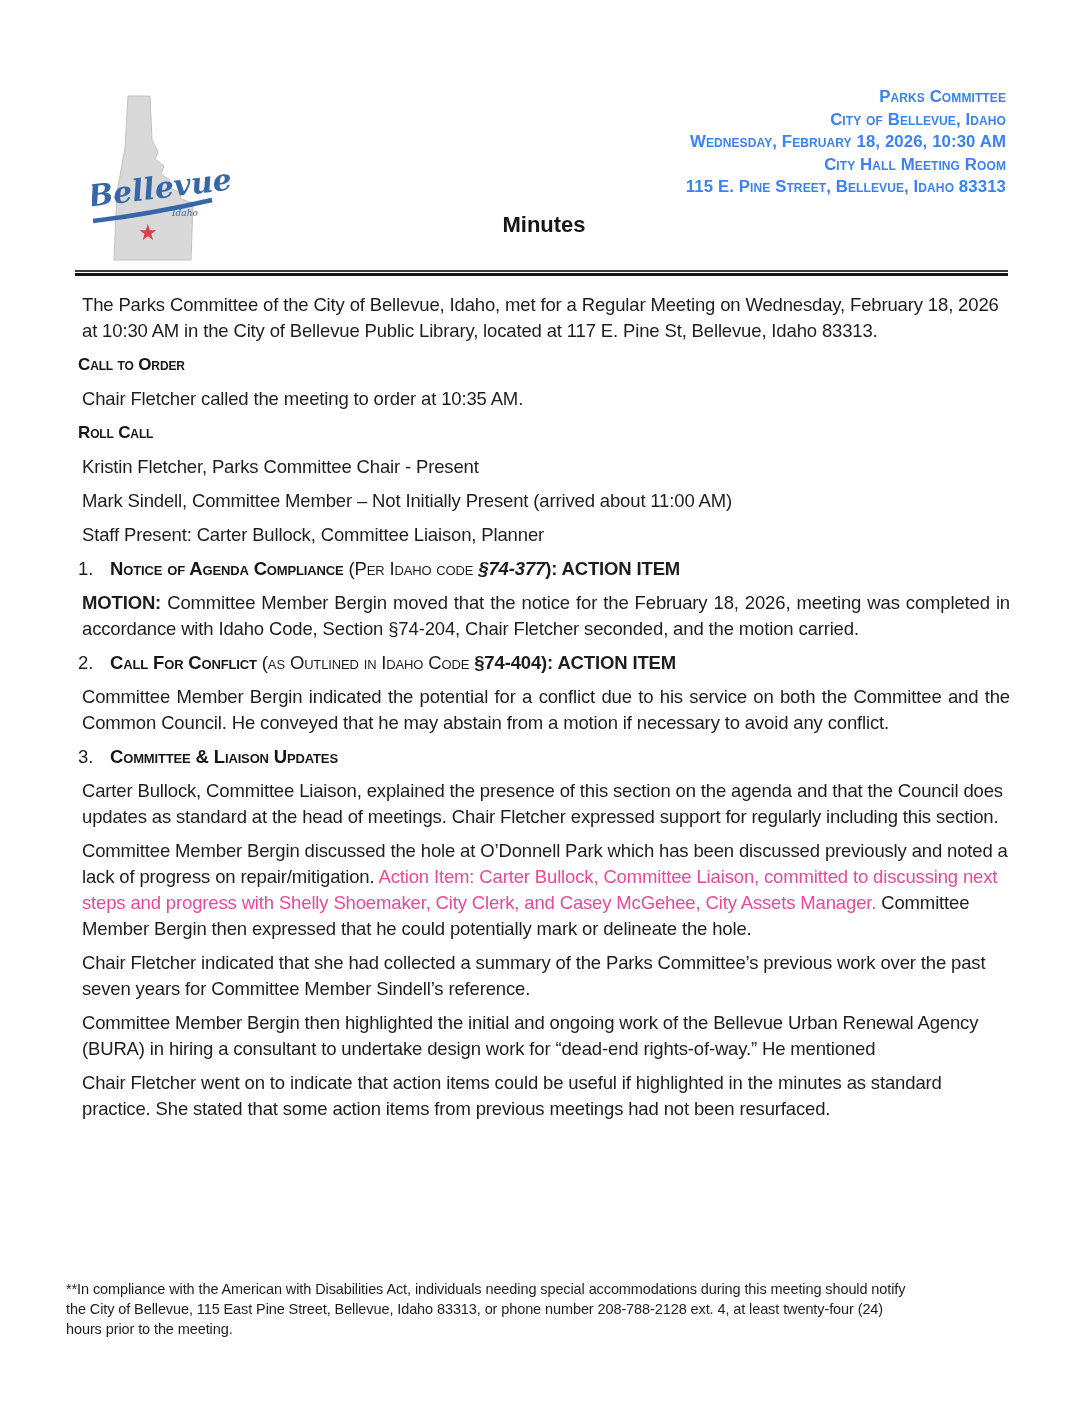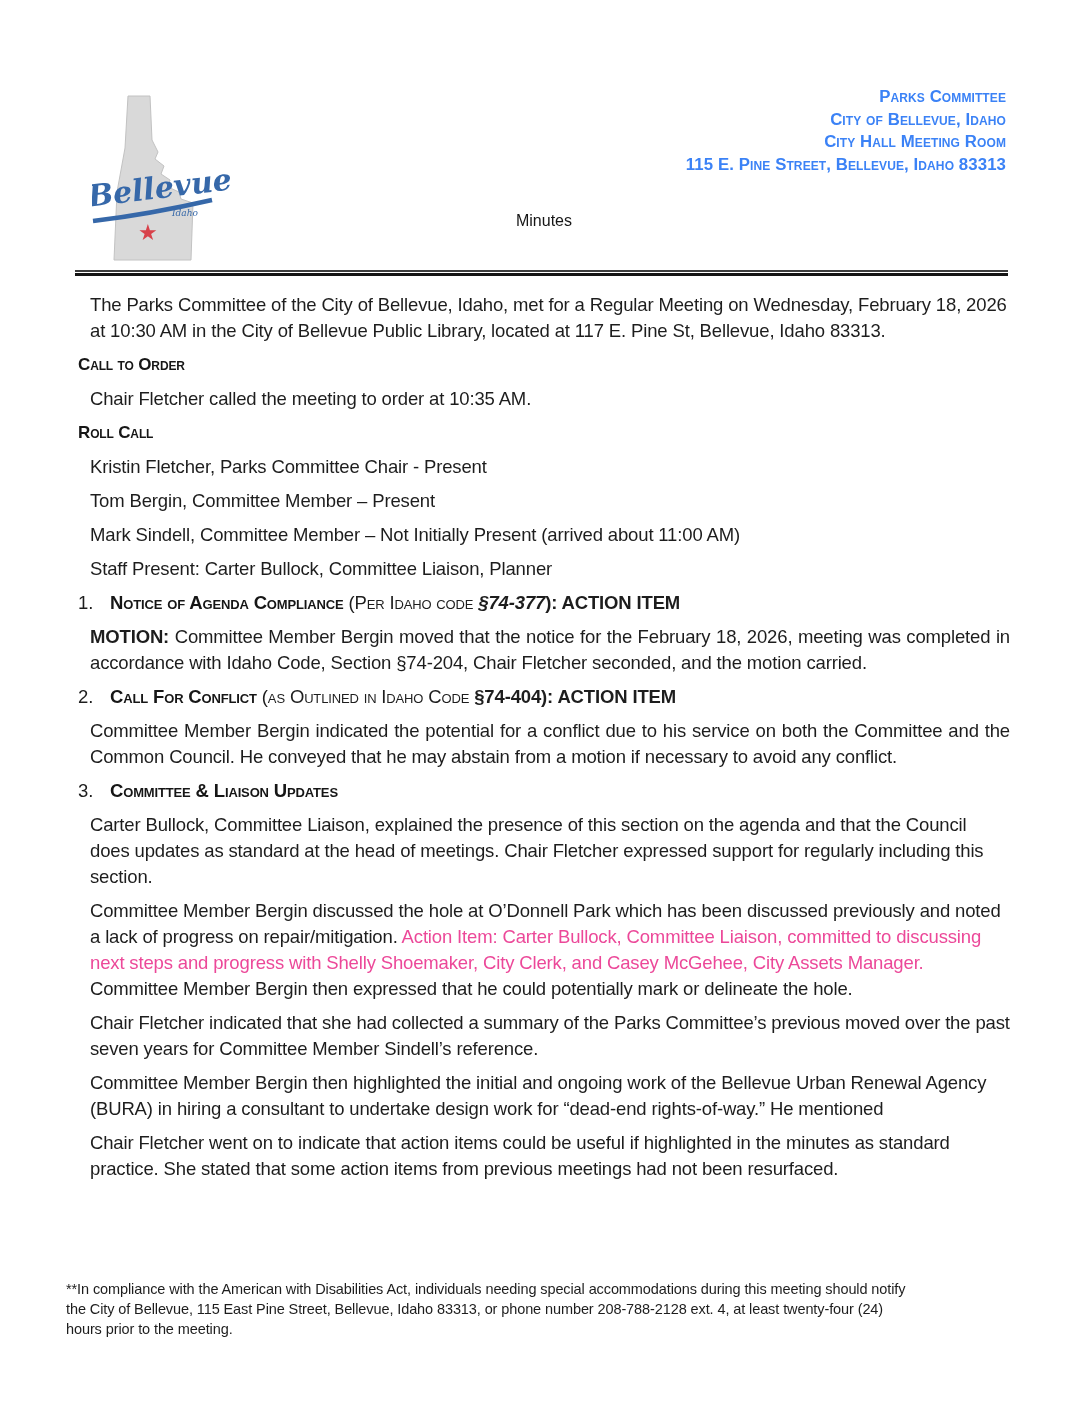--- a/index.html
+++ b/index.html
@@ -25,37 +25,37 @@
     font-size:16.8px;
     line-height:22.6px;
     letter-spacing:0.1px;
     color:#3b82f6;
   }
 
   
   .doc-title {
     position:absolute; top:212px; left:0; width:100%;
     text-align:center;
-    font-size:16px; font-weight:normal; margin:0; color:#161616;
+    font-size:22px; font-weight:bold; margin:0; color:#161616;
   }
 
   
   .rule {
     position:absolute; top:270px; left:75px; width:933px;
     height:1px; background:#ffffff;
     border-top:2px solid #3c3c3c;
     border-bottom:3px solid #141414;
   }
 
   
   .content {
     position:absolute; left:78px; top:292px; width:932px;
     font-size:18.5px; line-height:26px; letter-spacing:-0.15px;
   }
-  .content p { margin:0 0 8px 12px; }
+  .content p { margin:0 0 8px 4px; }
   .indent { margin-left:60px; }
   .sc-head {
     font-weight:bold; font-variant:small-caps;
     font-size:17px; margin:0 0 8px 0; color:#161616;
   }
   .num-row { display:flex; margin:0 0 8px 0; }
   .num-row .num { width:32px; flex:none; }
   .nh { display:inline; font-size:inherit; font-weight:normal; margin:0; }
   .sc-b { font-weight:bold; font-variant:small-caps; color:#161616; }
   .sc-r { font-weight:normal; font-variant:small-caps; }
@@ -82,38 +82,38 @@
       <text x="-4" y="112" transform="rotate(-7 20 104)" font-family="'DejaVu Serif', serif" font-style="italic" font-weight="bold" font-size="30" fill="#3668a9">Bellevue</text>
       <path d="M1,129 C35,125 72,119 120,108" stroke="#3668a9" stroke-width="4.5" fill="none"></path>
       <text x="80" y="124" font-family="'DejaVu Serif', serif" font-style="italic" font-size="9" fill="#3668a9">Idaho</text>
       <text x="46" y="148" font-size="22" fill="#d8414a">★</text>
     </svg>
   </div>
 
   <div class="header-meta">
     <div>Parks Committee</div>
     <div>City of Bellevue, Idaho</div>
+    <div>Wednesday, February 18, 2026, 10:30 AM</div>
     <div>City Hall Meeting Room</div>
     <div>115 E. Pine Street, Bellevue, Idaho 83313</div>
   </div>
 
   <h1 class="doc-title">Minutes</h1>
 
   <div class="rule"></div>
 
   <div class="content">
 
     <p>The Parks Committee of the City of Bellevue, Idaho, met for a Regular Meeting on Wednesday, February 18, 2026 at 10:30 AM in the City of Bellevue Public Library, located at 117 E. Pine St, Bellevue, Idaho 83313.</p>
 
     <h2 class="sc-head">Call to Order</h2>
     <p class="indent">Chair Fletcher called the meeting to order at 10:35 AM.</p>
 
     <h2 class="sc-head">Roll Call</h2>
     <p class="indent">Kristin Fletcher, Parks Committee Chair - Present</p>
-    <p class="indent">Tom Bergin, Committee Member – Present</p>
     <p class="indent">Mark Sindell, Committee Member – Not Initially Present (arrived about 11:00 AM)</p>
     <p class="indent">Staff Present: Carter Bullock, Committee Liaison, Planner</p>
 
     <div class="num-row">
       <span class="num">1.</span>
       <h2 class="nh"><span class="sc-b">Notice of Agenda Compliance </span><span class="sc-r">(Per Idaho code </span><span class="b-i">§74-377</span><span class="b">): </span><span class="b">ACTION ITEM</span></h2>
     </div>
     <p class="sec-body justify"><strong>MOTION:</strong><span> Committee Member Bergin moved that the notice for the February 18, 2026, meeting was completed in accordance with Idaho Code, Section §74-204, Chair Fletcher seconded, and the motion carried.</span></p>
 
     <div class="num-row">
@@ -121,21 +121,21 @@
       <h2 class="nh"><span class="sc-b">Call For Conflict </span><span class="sc-r">(as Outlined in Idaho Code </span><span class="b">§74-404</span><span class="b">): </span><span class="b">ACTION ITEM</span></h2>
     </div>
     <p class="sec-body justify">Committee Member Bergin indicated the potential for a conflict due to his service on both the Committee and the Common Council. He conveyed that he may abstain from a motion if necessary to avoid any conflict.</p>
 
     <div class="num-row">
       <span class="num">3.</span>
       <h2 class="nh"><span class="sc-b">Committee &amp; Liaison Updates</span></h2>
     </div>
     <p class="sec-body">Carter Bullock, Committee Liaison, explained the presence of this section on the agenda and that the Council does updates as standard at the head of meetings. Chair Fletcher expressed support for regularly including this section.</p>
     <p class="sec-body"><span>Committee Member Bergin discussed the hole at O’Donnell Park which has been discussed previously and noted a lack of progress on repair/mitigation. </span><span class="action-red">Action Item: Carter Bullock, Committee Liaison, committed to discussing next steps and progress with Shelly Shoemaker, City Clerk, and Casey McGehee, City Assets Manager.</span><span> Committee Member Bergin then expressed that he could potentially mark or delineate the hole.</span></p>
-    <p class="sec-body">Chair Fletcher indicated that she had collected a summary of the Parks Committee’s previous moved over the past seven years for Committee Member Sindell’s reference.</p>
+    <p class="sec-body">Chair Fletcher indicated that she had collected a summary of the Parks Committee’s previous work over the past seven years for Committee Member Sindell’s reference.</p>
     <p class="sec-body">Committee Member Bergin then highlighted the initial and ongoing work of the Bellevue Urban Renewal Agency (BURA) in hiring a consultant to undertake design work for “dead-end rights-of-way.” He mentioned</p>
     <p class="sec-body">Chair Fletcher went on to indicate that action items could be useful if highlighted in the minutes as standard practice. She stated that some action items from previous meetings had not been resurfaced.</p>
 
   </div>
 
   <div class="footer">**In compliance with the American with Disabilities Act, individuals needing special accommodations during this meeting should notify the City of Bellevue, 115 East Pine Street, Bellevue, Idaho 83313, or phone number 208-788-2128 ext. 4, at least twenty-four (24) hours prior to the meeting.</div>
 
 </div>
 
 </body></html>

